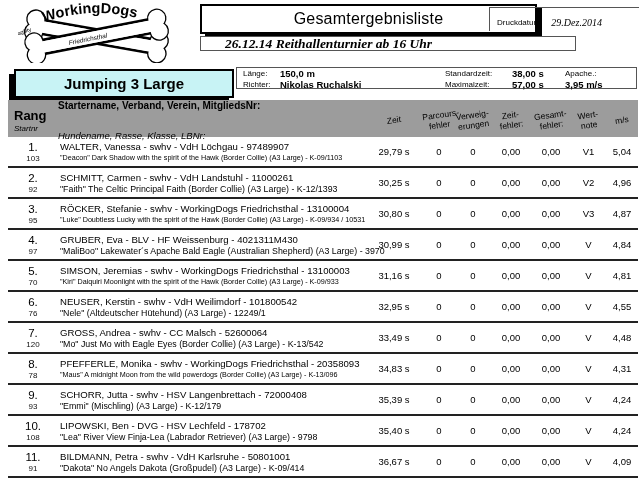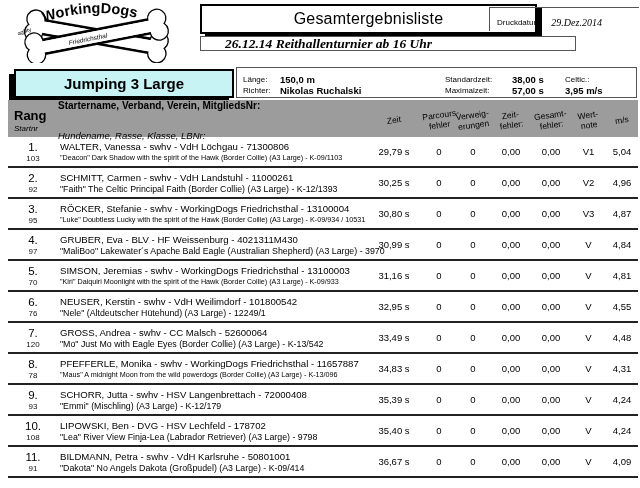--- a/index.html
+++ b/index.html
@@ -20,24 +20,24 @@
   .subtitle-box{position:absolute;left:200px;top:36px;width:376px;height:15px;
                 border:1px solid #555;background:#fff;display:flex;align-items:center;
                 padding-left:24px;box-sizing:border-box;
                 font-family:"Liberation Serif",serif;font-style:italic;font-weight:bold;font-size:13.5px;}
 
   
   .class-box{position:absolute;left:14px;top:69px;width:216px;height:25px;
              background:#c8f3f5;border:2px solid #000;box-shadow:-5px 5px 0 #000;
              display:flex;align-items:center;justify-content:center;
              font-weight:bold;font-size:15px;}
-  .info-box{position:absolute;left:236px;top:67px;width:401px;height:31px;
+  .info-box{position:absolute;left:236px;top:67px;width:401px;height:22px;
             border:1px solid #555;background:#fff;box-sizing:border-box;
             display:grid;grid-template-columns:37px 165px 67px 53px auto;
-            grid-template-rows:1fr 1fr;align-items:center;padding:6px 4px 2px 6px;}
+            grid-template-rows:1fr 1fr;align-items:center;padding:0 4px 2px 6px;}
   .info-box .lbl{font-size:8px;white-space:nowrap;}
   .info-box .val{font-size:9.5px;font-weight:bold;white-space:nowrap;}
   .info-box .r{text-align:left;}
 
   
   .grid-cols{display:grid;grid-template-columns:50px 307px 58px 32px 36px 40px 40px 35px 32px;}
   .thead{position:absolute;left:8px;top:100px;width:630px;height:37px;background:#9c9c9c;
          box-sizing:border-box;align-items:center;}
   .thead .c1{padding-left:6px;display:flex;flex-direction:column;justify-content:center;gap:1px;}
   .thead .rang{font-weight:bold;font-size:13px;}
@@ -121,21 +121,21 @@
 
   <div class="class-box">
     <span>Jumping 3 Large</span>
   </div>
 
   <div class="info-box">
     <span class="lbl">Länge:</span>
     <span class="val">150,0 m</span>
     <span class="lbl r">Standardzeit:</span>
     <span class="val">38,00 s</span>
-    <span class="lbl">Celtic.:</span>
+    <span class="lbl">Apache.:</span>
 
     <span class="lbl">Richter:</span>
     <span class="val">Nikolas Ruchalski</span>
     <span class="lbl r">Maximalzeit:</span>
     <span class="val">57,00 s</span>
     <span class="val">3,95 m/s</span>
   </div>
 
   <div class="thead grid-cols">
     <div class="c1">
@@ -160,21 +160,21 @@
     <div class="num">m/s</div>
   </div>
 
   <div class="tbody" id="tbody">
     <div class="row grid-cols">
       <div class="cell c-rank">
         <span class="rank">1.</span>
         <span class="snr">103</span>
       </div>
       <div class="cell c-name">
-        <span class="starter">WALTER, Vanessa - swhv - VdH Löchgau - 71300806</span>
+        <span class="starter">WALTER, Vanessa - swhv - VdH Löchgau - 97489907</span>
         <span class="hund tiny">"Deacon" Dark Shadow with the spirit of the Hawk (Border Collie) (A3 Large) - K-09/1103</span>
       </div>
       <div class="cell">29,79 s</div>
       <div class="cell">0</div>
       <div class="cell">0</div>
       <div class="cell">0,00</div>
       <div class="cell">0,00</div>
       <div class="cell">V1</div>
       <div class="cell">5,04</div>
     </div>
@@ -286,21 +286,21 @@
       <div class="cell">V</div>
       <div class="cell">4,48</div>
     </div>
 
     <div class="row grid-cols">
       <div class="cell c-rank">
         <span class="rank">8.</span>
         <span class="snr">78</span>
       </div>
       <div class="cell c-name">
-        <span class="starter">PFEFFERLE, Monika - swhv - WorkingDogs Friedrichsthal - 11657887</span>
+        <span class="starter">PFEFFERLE, Monika - swhv - WorkingDogs Friedrichsthal - 20358093</span>
         <span class="hund tiny">"Maus" A midnight Moon from the wild powerdogs (Border Collie) (A3 Large) - K-13/096</span>
       </div>
       <div class="cell">34,83 s</div>
       <div class="cell">0</div>
       <div class="cell">0</div>
       <div class="cell">0,00</div>
       <div class="cell">0,00</div>
       <div class="cell">V</div>
       <div class="cell">4,31</div>
     </div>

